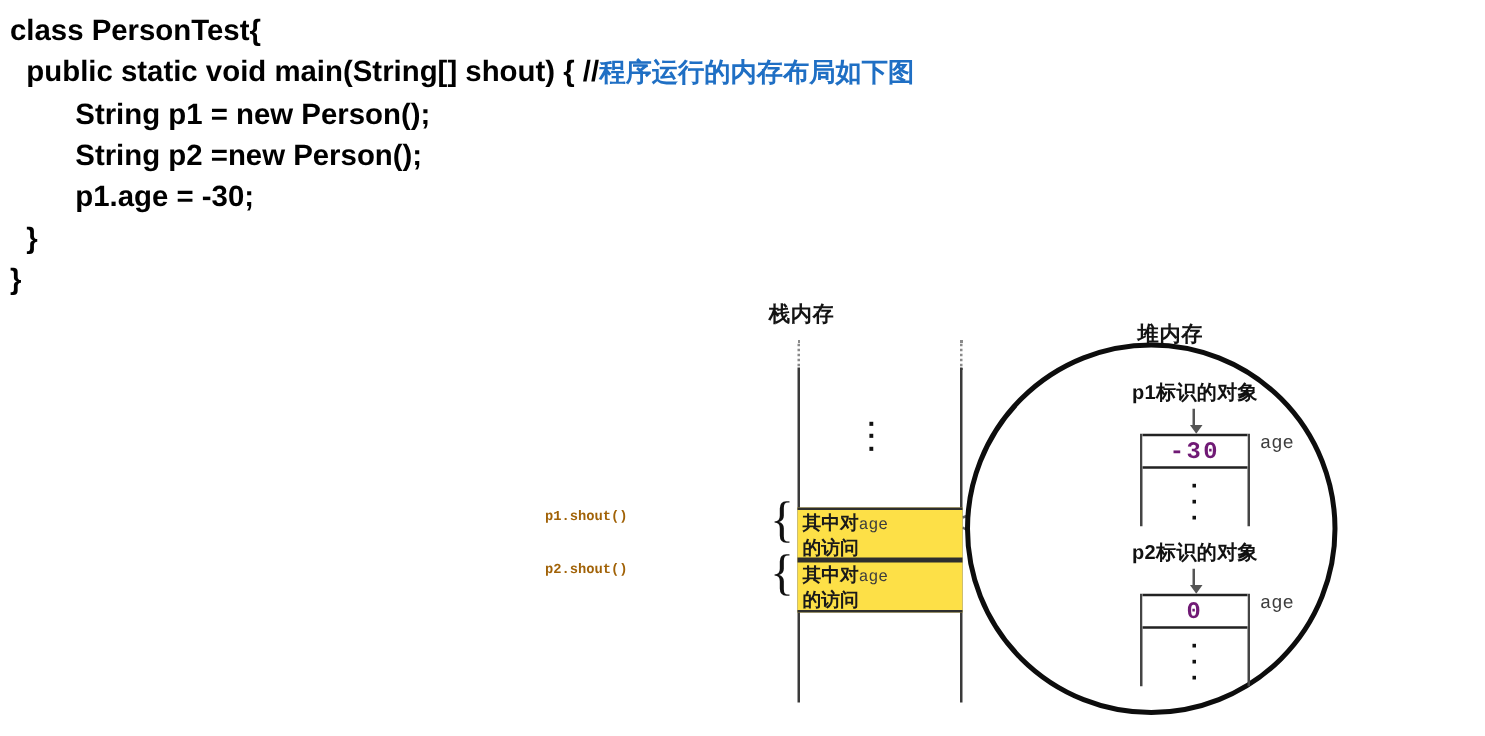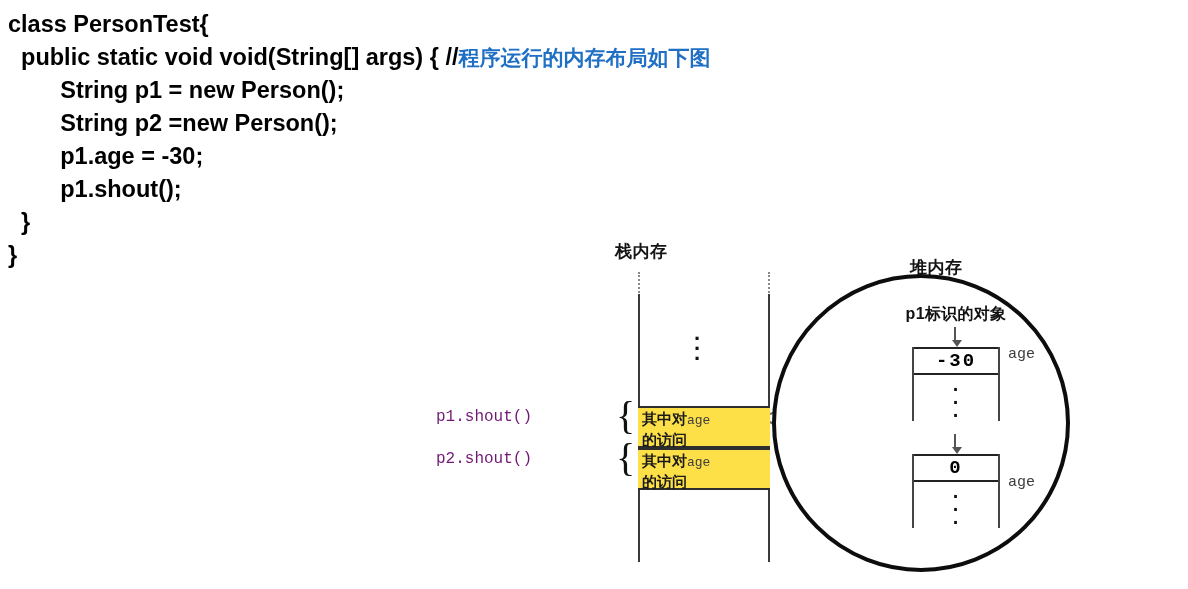--- a/index.html
+++ b/index.html
@@ -126,23 +126,23 @@
     font-family: "Liberation Mono", monospace;
     font-size: 13px;
     font-weight: normal;
     color: #3d3d3d;
   }
 
   
   .call-label {
     position: absolute;
     font-family: "Liberation Mono", monospace;
-    font-weight: normal;
-    font-size: 16px;
-    color: #701a75;
+    font-weight: bold;
+    font-size: 11px;
+    color: #a16207;
     white-space: nowrap;
   }
   #call-label-p1 { left: 16px; top: 172px; }
   #call-label-p2 { left: 16px; top: 214px; }
   .brace {
     position: absolute;
     font-size: 40px;
     line-height: 40px;
     font-family: "Liberation Serif", serif;
     color: #111;
@@ -206,21 +206,21 @@
   .heap-field-value {
     height: 28px;
     box-sizing: border-box;
     border-top: 2px solid #222;
     border-bottom: 2px solid #222;
     text-align: center;
     font-family: "Liberation Mono", monospace;
     font-weight: bold;
     font-size: 19px;
     line-height: 25px;
-    color: #000000;
+    color: #701a75;
     letter-spacing: 2px;
     background: #fff;
   }
   .heap-field-ellipsis {
     height: 46px;
     text-align: center;
     font-size: 20px;
     line-height: 13px;
     font-weight: bold;
     color: #111;
@@ -248,29 +248,28 @@
     pointer-events: none;
   }
 </style>
 </head>
 <body>
 
 <div id="code-block">
 
   <div class="code-line"><span>class PersonTest{</span></div>
 
-  <div class="code-line"><span>  public static void void(String[] args) { </span><span class="code-comment-slashes">//</span><span class="code-comment-text">程序运行的内存布局如下图</span></div>
+  <div class="code-line"><span>  public static void main(String[] shout) { </span><span class="code-comment-slashes">//</span><span class="code-comment-text">程序运行的内存布局如下图</span></div>
 
   <div class="code-line"><span>        String p1 = new Person();</span></div>
 
   <div class="code-line"><span>        String p2 =new Person();</span></div>
 
   <div class="code-line"><span>        p1.age = -30;</span></div>
 
-  <div class="code-line"><span>        p1.shout();</span></div>
 
 
   <div class="code-line"><span>  }</span></div>
 
   <div class="code-line"><span>}</span></div>
 
 </div>
 
 <div id="memory-diagram">
 
@@ -321,20 +320,21 @@
       <div class="heap-field-ellipsis">
         <span>·</span>
         <span>·</span>
         <span>·</span>
       </div>
     </div>
     <div class="heap-field-name" id="heap-field-name-p1">age</div>
   </div>
 
   <div class="heap-object" id="heap-object-p2">
+    <div class="heap-object-title">p2标识的对象</div>
     <div class="heap-arrow-down"></div>
     <div class="heap-fields">
       <div class="heap-field-value">0</div>
       <div class="heap-field-ellipsis">
         <span>·</span>
         <span>·</span>
         <span>·</span>
       </div>
     </div>
     <div class="heap-field-name" id="heap-field-name-p2">age</div>

